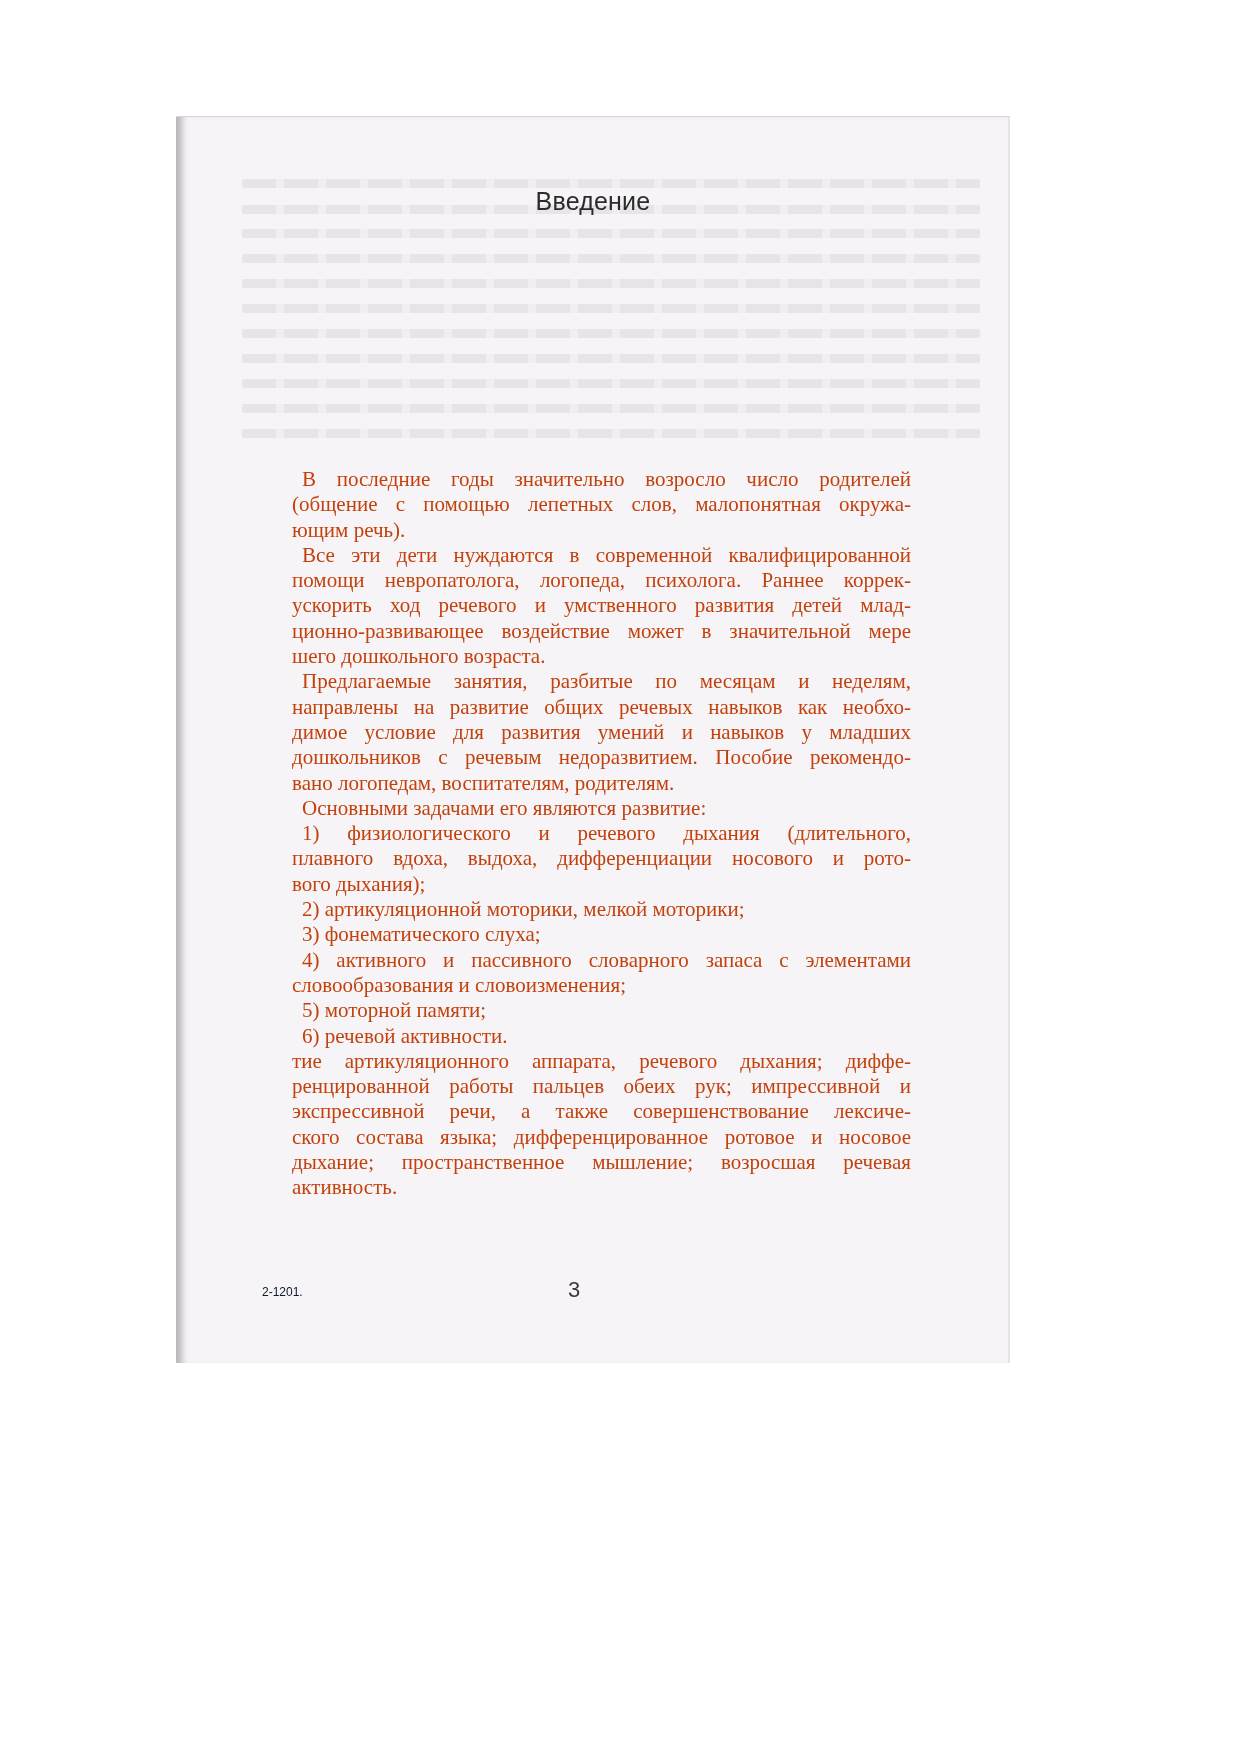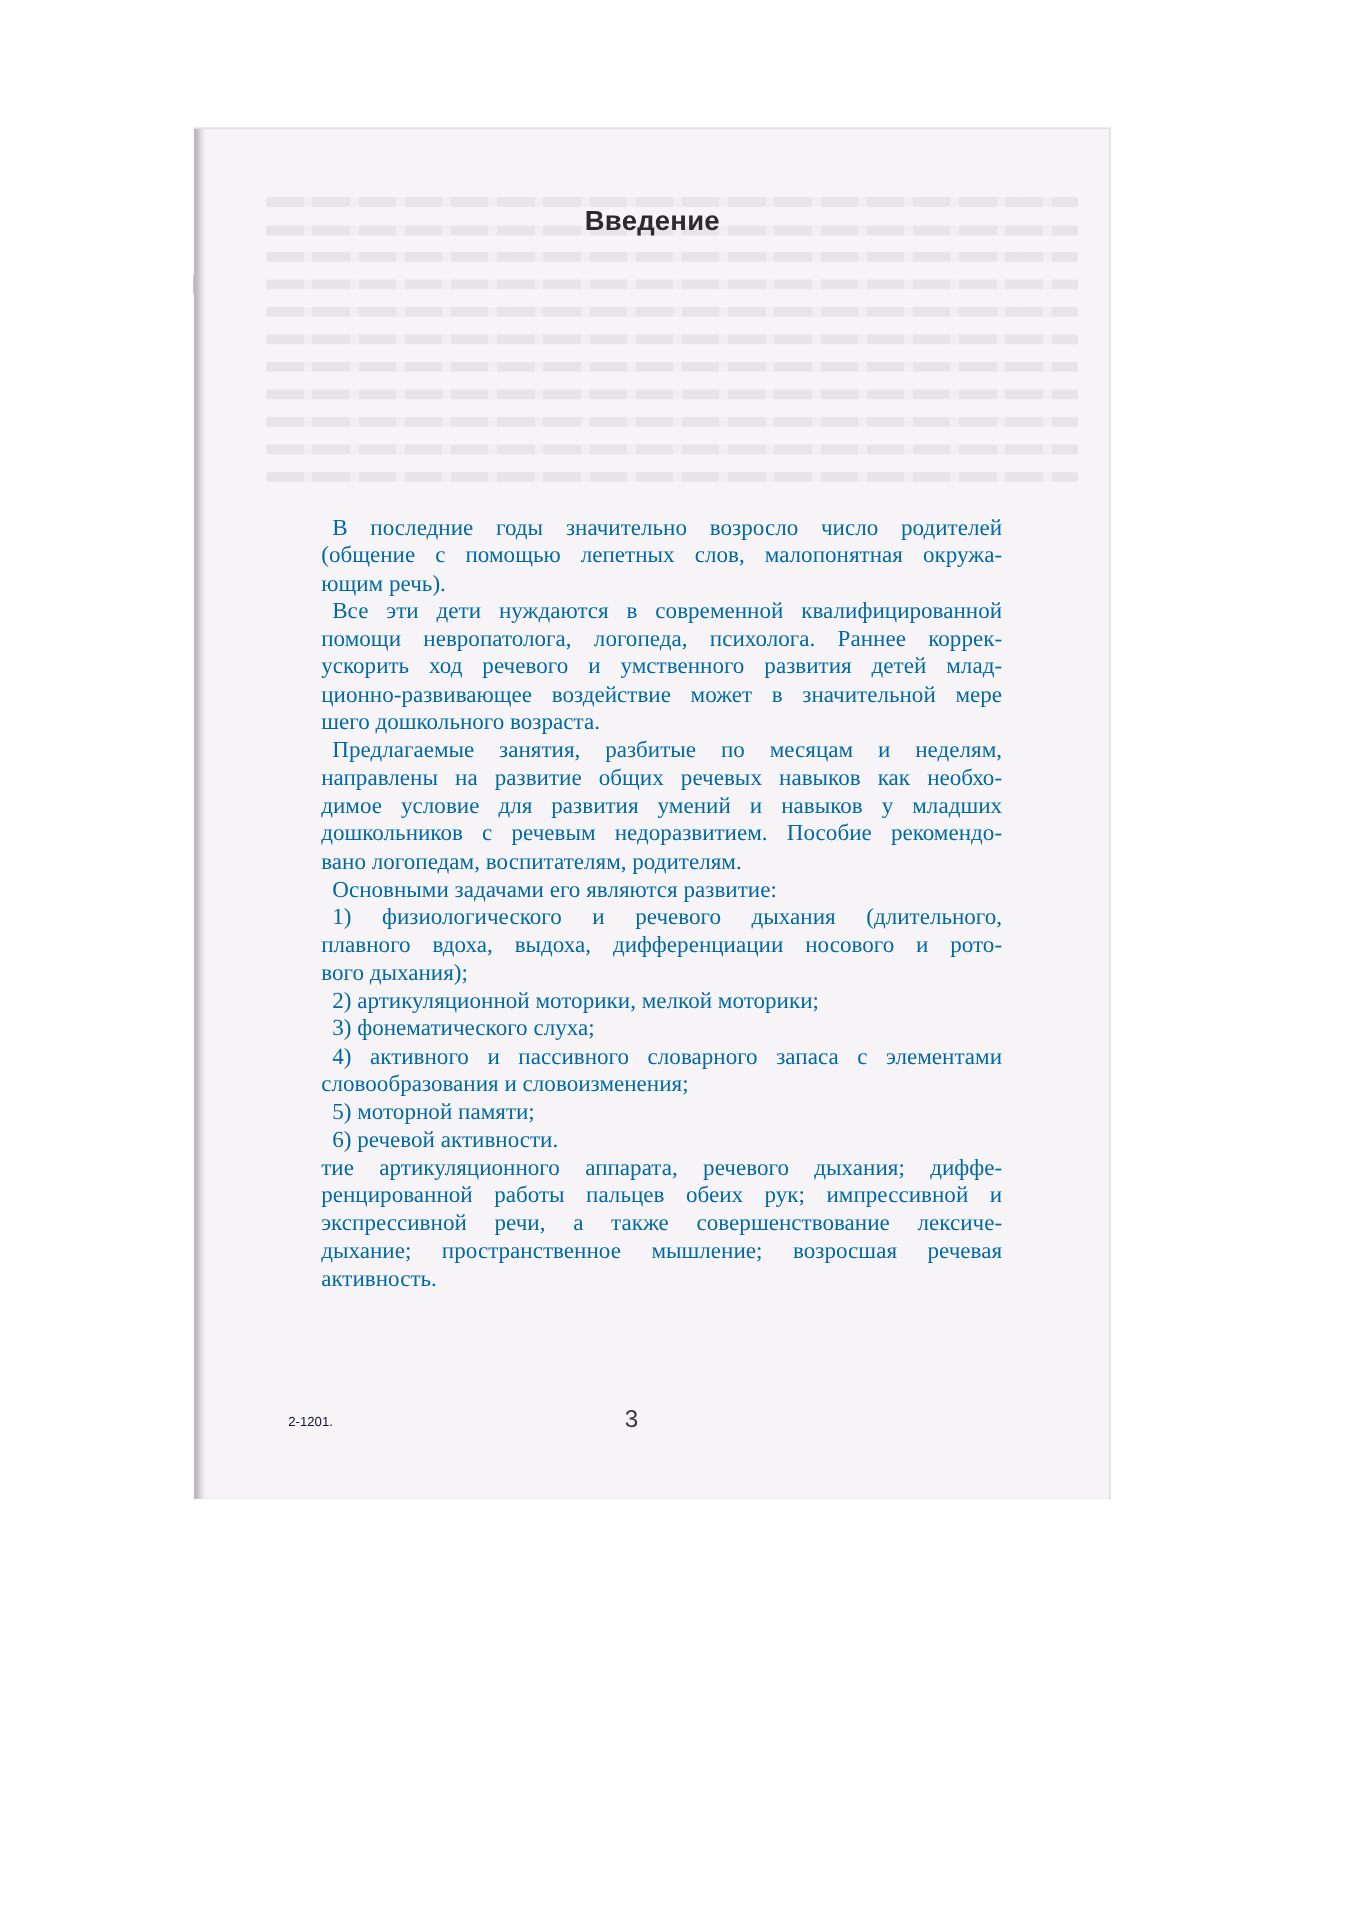--- a/index.html
+++ b/index.html
@@ -24,28 +24,28 @@
   }
   .ghost {
     position: absolute; left: 66px; right: 30px; height: 9px;
     background: repeating-linear-gradient(90deg, rgba(150,145,155,0.16) 0 34px, rgba(150,145,155,0.06) 34px 42px);
     border-radius: 2px;
   }
   .title {
     position: absolute; left: 0; width: 100%; top: 70px;
     text-align: center;
     font-family: "Liberation Sans", sans-serif;
-    font-weight: bold; font-size: 25px; color: #2b2b2b;
+    font-weight: normal; font-size: 25px; color: #2b2b2b;
     letter-spacing: 0.2px;
     box-sizing: border-box;
   }
   .body-text {
     position: absolute; left: 106px; top: 350px; width: 629px;
     font-family: "Liberation Serif", serif;
-    font-size: 21px; line-height: 25.3px; color: #0369a1;
+    font-size: 21px; line-height: 25.3px; color: #c2410c;
     text-align: justify;
   }
   .body-text p { margin: 0; text-indent: 10px; hyphens: manual; }
   .body-text .line {
     display: block; text-align: justify; text-align-last: justify;
     white-space: nowrap; overflow: visible;
   }
   .body-text .line.last { text-align-last: left; }
   .body-text .line.indent { padding-left: 10px; }
   .footer-code {
@@ -127,20 +127,21 @@
       <span class="line indent last">5) моторной памяти;</span>
     </p>
     <p>
       <span class="line indent last">6) речевой активности.</span>
     </p>
 
     <p>
       <span class="line">тие артикуляционного аппарата, речевого дыхания; диффе-</span>
       <span class="line">ренцированной работы пальцев обеих рук; импрессивной и</span>
       <span class="line">экспрессивной речи, а также совершенствование лексиче-</span>
+      <span class="line">ского состава языка; дифференцированное ротовое и носовое</span>
       <span class="line">дыхание; пространственное мышление; возросшая речевая</span>
       <span class="line last">активность.</span>
     </p>
   </div>
 
   <div class="footer-code">2-1201.</div>
   <div class="page-number">3</div>
 </div>
 
 </body></html>

